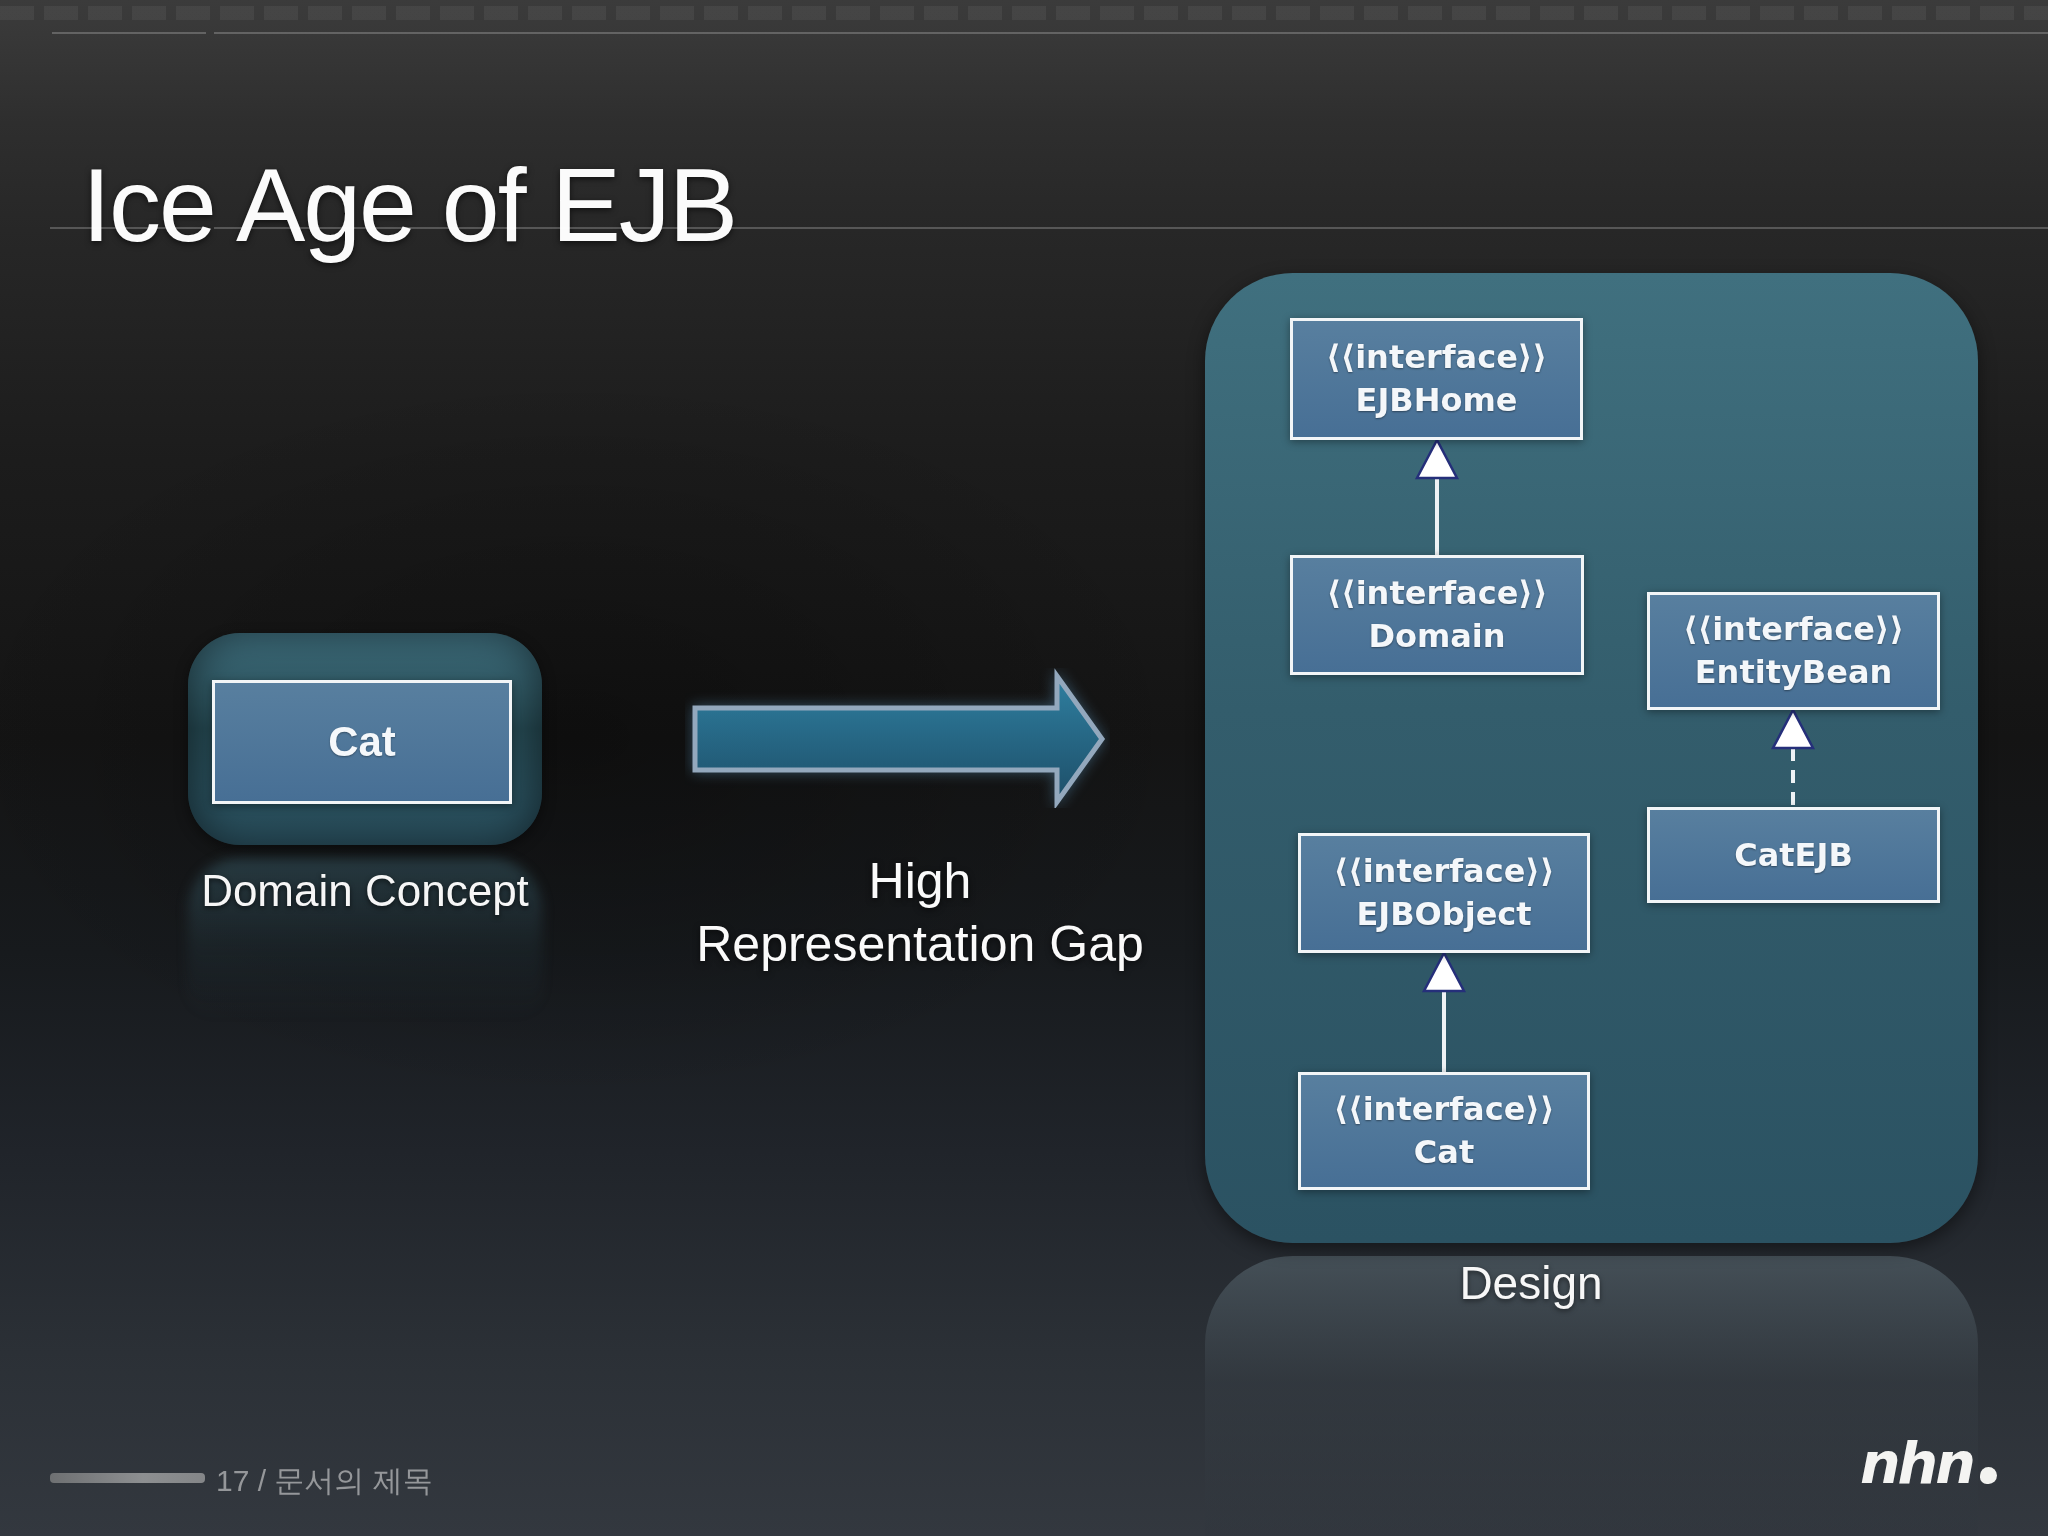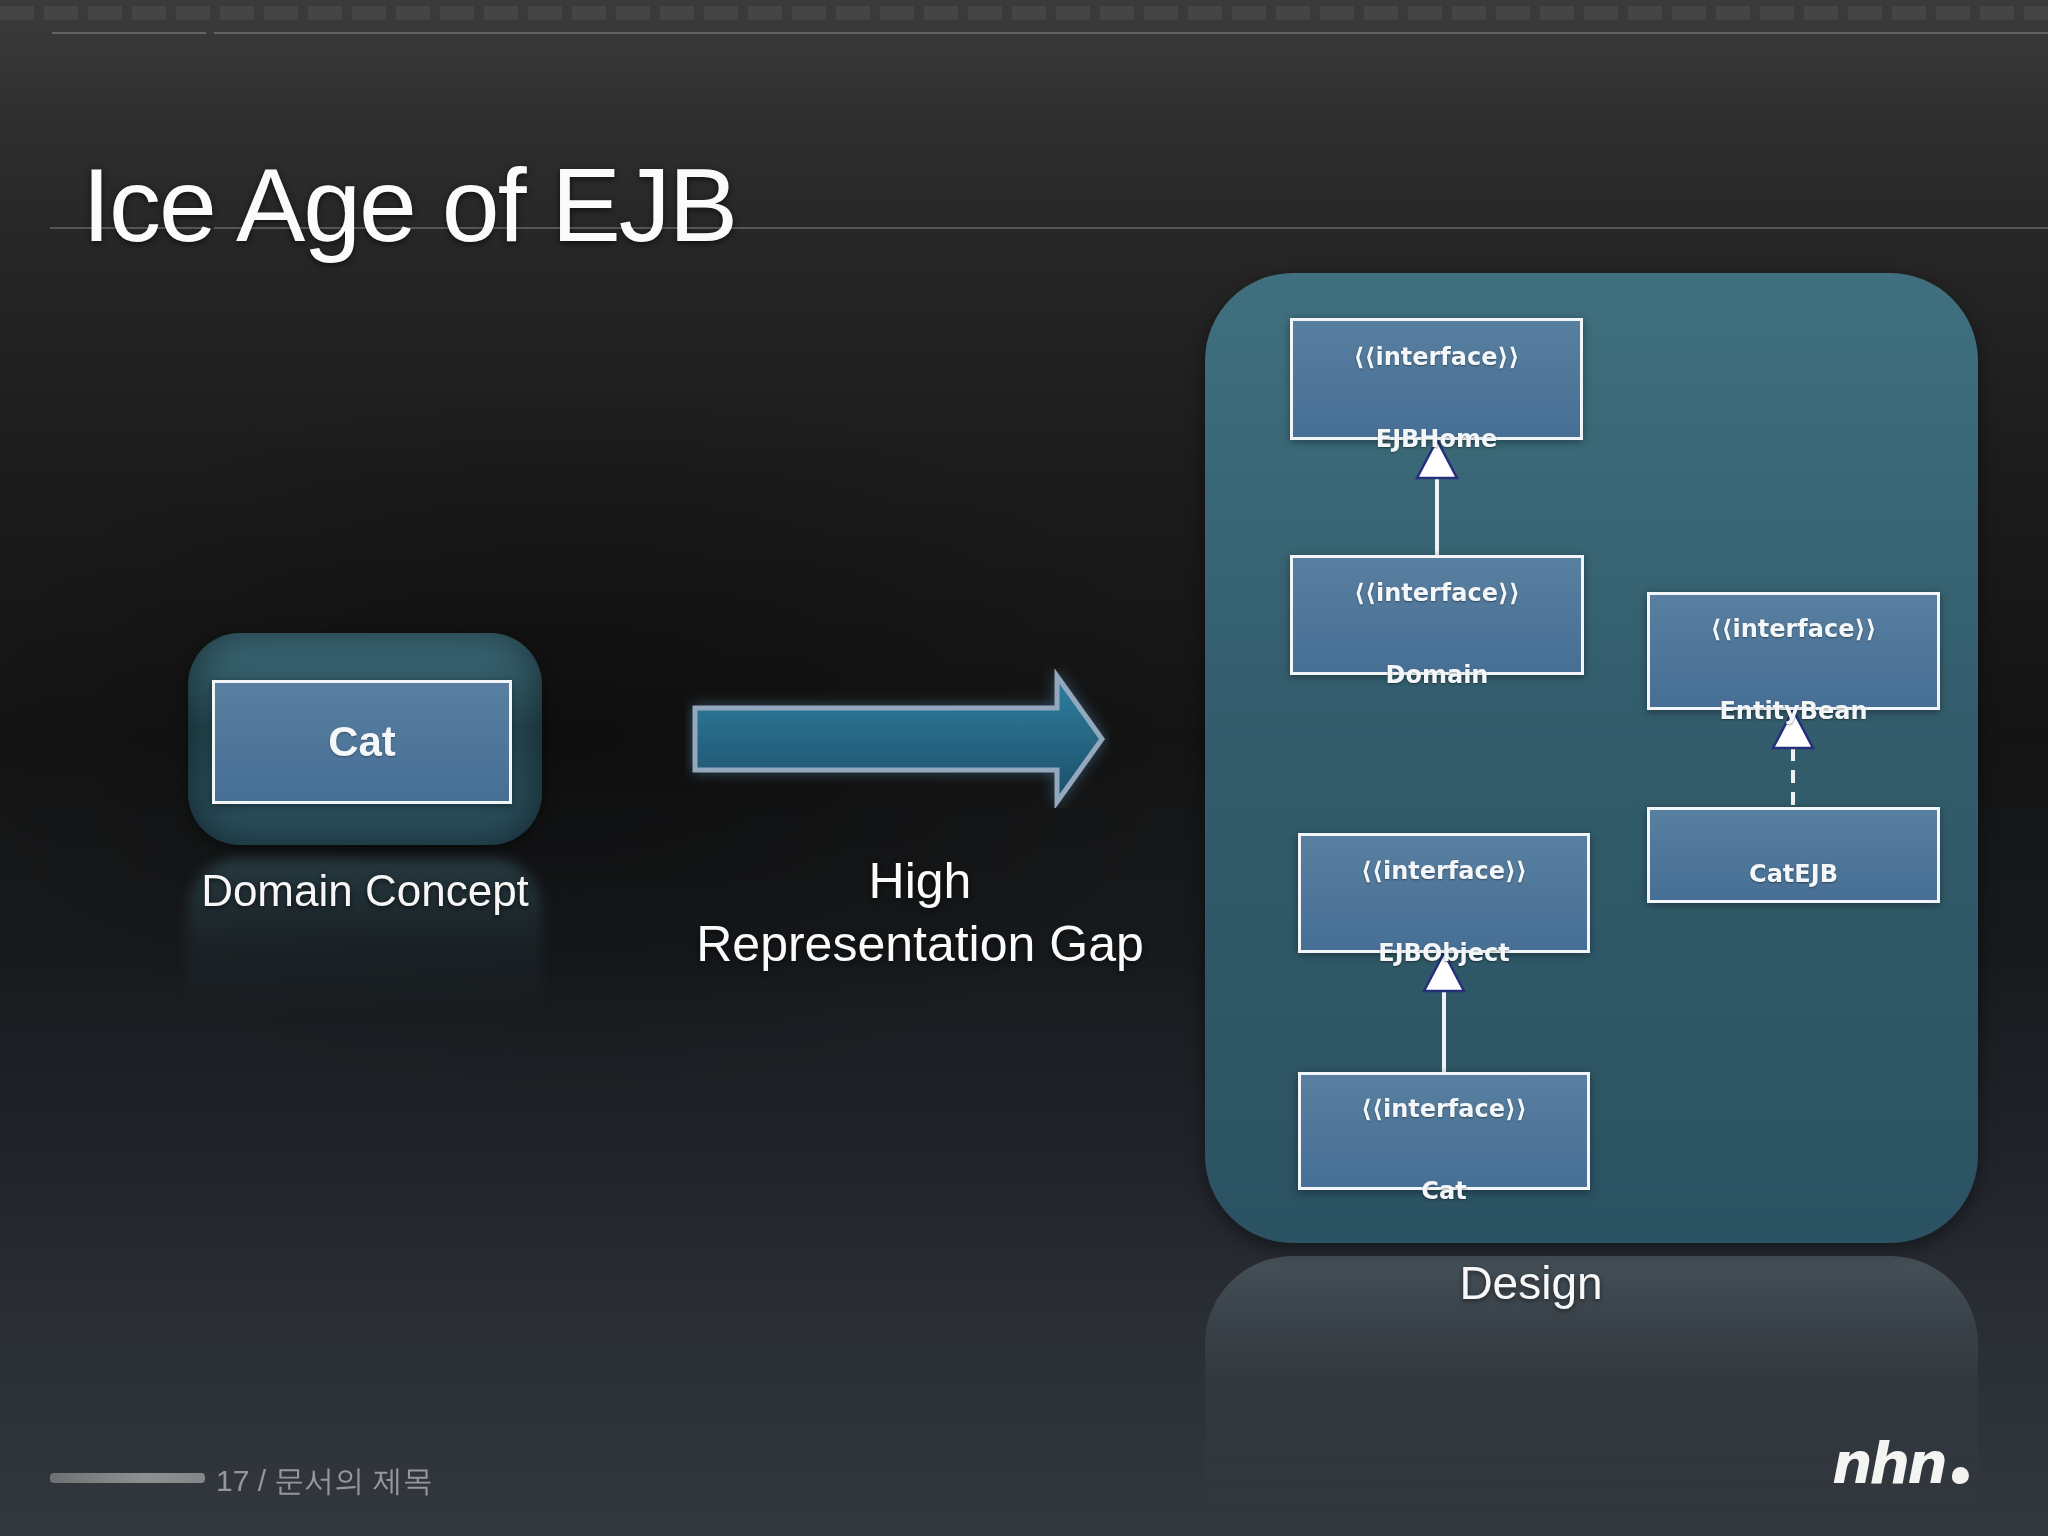--- a/index.html
+++ b/index.html
@@ -44,39 +44,39 @@
   
   .design-reflection{position:absolute;left:1205px;top:1256px;width:773px;height:280px;
     border-radius:88px 88px 0 0;
     background:linear-gradient(180deg,rgba(74,86,94,0.85) 0%,rgba(54,61,68,0.55) 45%,rgba(47,53,60,0.30) 100%);}
   .design-container{position:absolute;left:1205px;top:273px;width:773px;height:970px;border-radius:88px;
     background:linear-gradient(180deg,#40707f 0%,#335d6c 45%,#2b5262 100%);
     box-shadow:0 6px 18px rgba(0,0,0,0.45);}
   .uml-node{position:absolute;display:flex;flex-direction:column;align-items:center;justify-content:center;}
   .uml-node .stype,.uml-node .nname{
     font-family:"DejaVu Sans","Liberation Sans",sans-serif;
-    color:#f4f7fa;font-size:24px;font-weight:700;line-height:43px;
-    text-shadow:0 1px 2px rgba(0,0,0,0.4);white-space:nowrap;margin-top:39px;}
+    color:#f4f7fa;font-size:32px;font-weight:700;line-height:43px;
+    text-shadow:0 1px 2px rgba(0,0,0,0.4);white-space:nowrap;}
   .n-ejbhome{left:85px;top:45px;width:293px;height:122px;}
   .n-cathome{left:85px;top:282px;width:294px;height:120px;}
   .n-entitybean{left:442px;top:319px;width:293px;height:118px;}
   .n-catejb{left:442px;top:534px;width:293px;height:96px;}
   .n-ejbobject{left:93px;top:560px;width:292px;height:120px;}
   .n-cat{left:93px;top:799px;width:292px;height:118px;}
   .connectors{position:absolute;left:0;top:0;}
   .design-caption{position:absolute;left:1331px;top:1256px;width:400px;text-align:center;
     color:#f7f7f7;font-size:46px;font-weight:400;text-shadow:0 2px 5px rgba(0,0,0,0.5);}
 
   
   .footer-bar{position:absolute;left:50px;top:1473px;width:155px;height:10px;border-radius:4px;
     background:linear-gradient(90deg,#6e7072 0%,#8d8f91 60%,#848688 100%);}
   .page-info{position:absolute;left:216px;top:1461px;color:#95979a;font-size:30px;white-space:nowrap;}
   .logo{position:absolute;left:1832px;top:1438px;display:flex;align-items:flex-end;}
   .logo .word{color:#f4f4f2;font-size:57px;font-weight:700;font-style:italic;
-    letter-spacing:-3px;line-height:50px;font-family:"DejaVu Sans","Liberation Sans",sans-serif;}
+    letter-spacing:-3px;line-height:50px;font-family:"DejaVu Sans","Liberation Sans",sans-serif;margin-left:28px;}
   .logo .dot{width:17px;height:17px;border-radius:50% 50% 50% 40%;background:#f2f2ef;margin:0 0 4px 7px;}
 </style>
 </head>
 <body>
 
 <div class="stage">
 
   <div class="top-dashes"></div>
   <div class="rule ta"></div>
   <div class="rule tb"></div>

